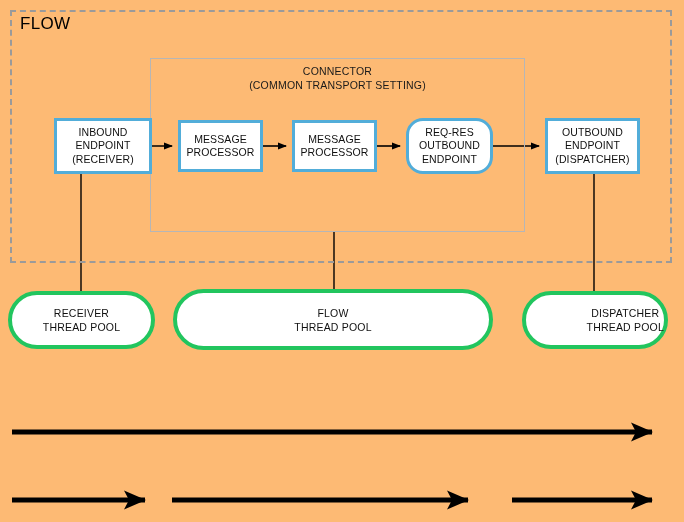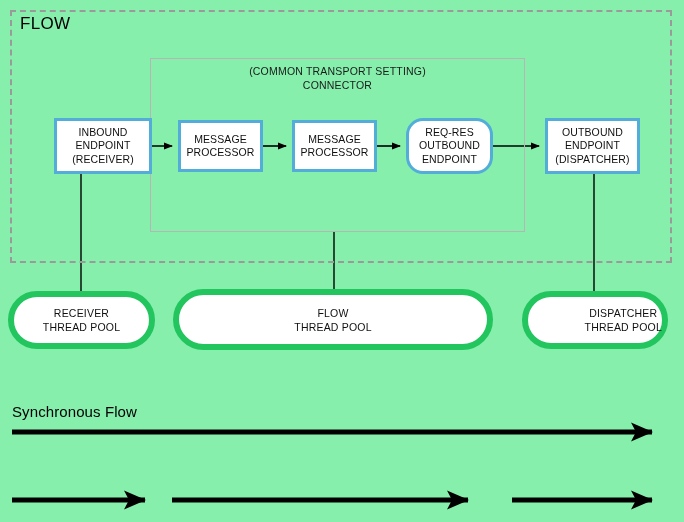--- a/index.html
+++ b/index.html
@@ -10,21 +10,21 @@
   body {
     font-family: "Liberation Sans", sans-serif;
     width: 684px;
     height: 522px;
     overflow: hidden;
   }
   #stage {
     position: relative;
     width: 684px;
     height: 522px;
-    background: #86efac;
+    background: #fdba74;
   }
   #diagram-svg {
     position: absolute;
     left: 0;
     top: 0;
     width: 684px;
     height: 522px;
   }
   .abs { position: absolute; }
 
@@ -76,21 +76,21 @@
     letter-spacing: 0.1px;
   }
   .node-inbound   { left: 34px;  top: 118px; width: 98px; height: 56px; margin-left: 20px; }
   .node-mp1       { left: 178px; top: 120px; width: 85px; height: 52px; }
   .node-mp2       { left: 292px; top: 120px; width: 85px; height: 52px; }
   .node-reqres    { left: 406px; top: 118px; width: 87px; height: 56px; border-radius: 17px; }
   .node-outbound  { left: 545px; top: 118px; width: 95px; height: 56px; }
 
   
   .pool {
-    border: 6px solid #22c55e;
+    border: 4px solid #22c55e;
     background: #ffffff;
     box-sizing: border-box;
     display: flex;
     align-items: center;
     justify-content: center;
     text-align: center;
     font-size: 10.5px;
     line-height: 14px;
     color: #101010;
     letter-spacing: 0.2px;
@@ -145,22 +145,22 @@
       <line x1="172" y1="500" x2="468" y2="500" marker-end="url(#arrow-lg)"></line>
       <line x1="512" y1="500" x2="652" y2="500" marker-end="url(#arrow-lg)"></line>
     </g>
   </svg>
 
   <div class="abs flow-boundary"></div>
   <div class="abs flow-label">FLOW</div>
 
   <div class="abs connector-box"></div>
   <div class="abs connector-title">
+    <div>CONNECTOR</div>
     <div>(COMMON TRANSPORT SETTING)</div>
-    <div>CONNECTOR</div>
   </div>
 
   <div class="abs node node-inbound">
     <span style="white-space:pre-line">INBOUND
 ENDPOINT
 (RECEIVER)</span>
   </div>
   <div class="abs node node-mp1">
     <span style="white-space:pre-line">MESSAGE
 PROCESSOR</span>
@@ -186,15 +186,14 @@
   </div>
   <div class="abs pool pool-flow">
     <span style="white-space:pre-line">FLOW
 THREAD POOL</span>
   </div>
   <div class="abs pool pool-dispatcher">
     <span style="white-space:pre-line">DISPATCHER
 THREAD POOL</span>
   </div>
 
-  <div class="abs legend-label legend-sync">Synchronous Flow</div>
 
 </div>
 
 </body></html>

